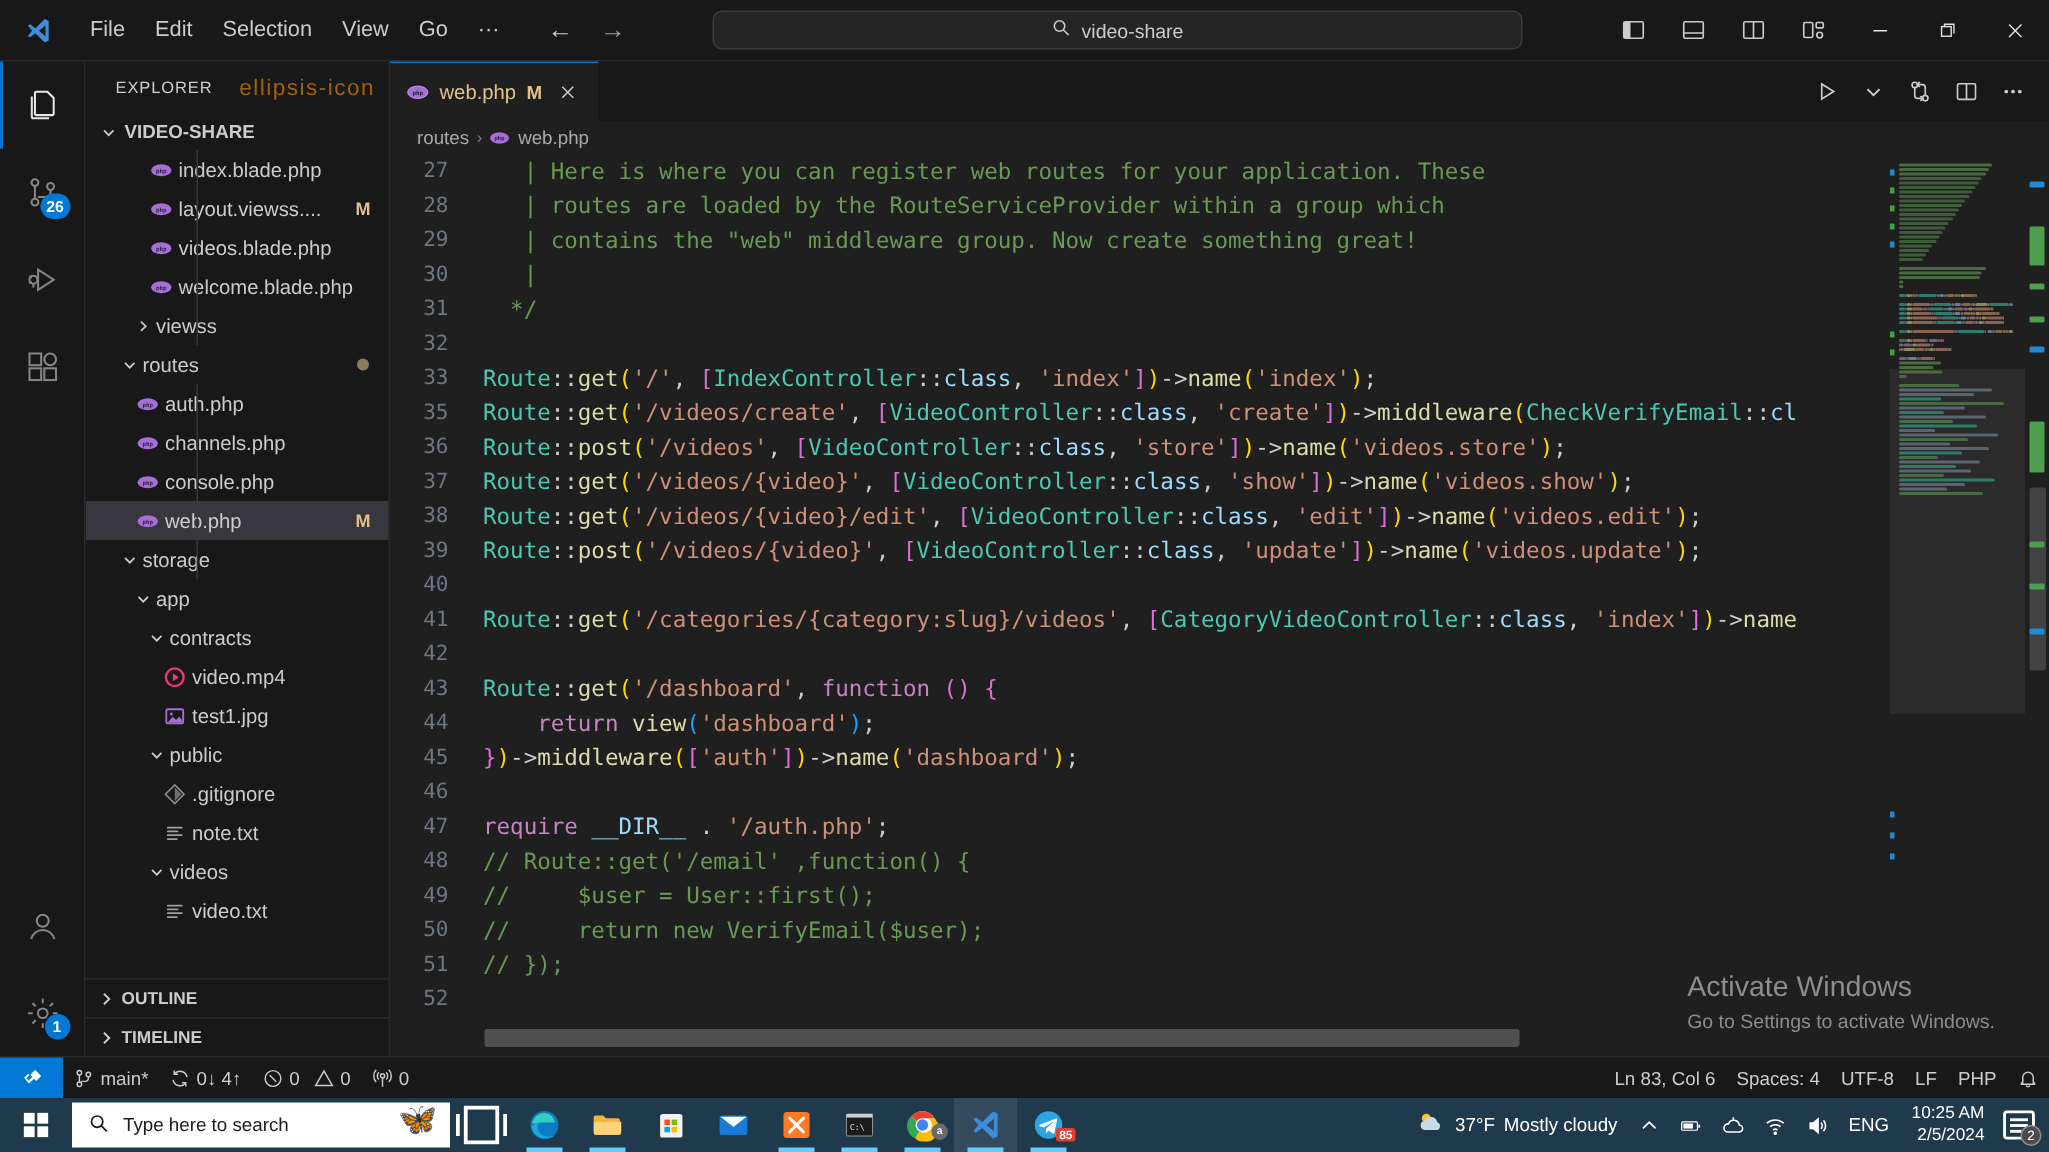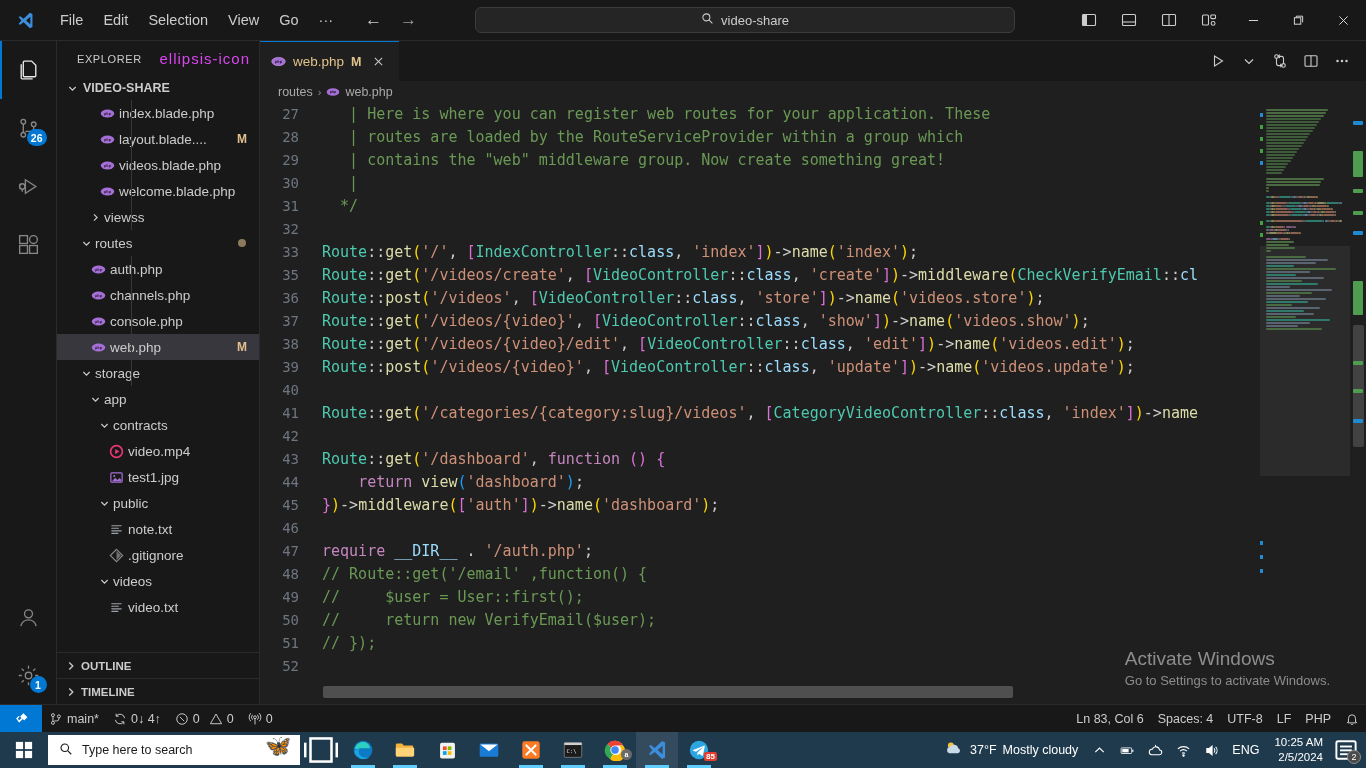--- a/index.html
+++ b/index.html
@@ -75,21 +75,21 @@
   .sidebar {
     position: absolute; top: 41px; left: 57px; width: 203px; height: 663px;
     background: #181818; border-right: 1px solid #2b2b2b;
     display: flex; flex-direction: column;
   }
   .sb-header {
     height: 35px; display: flex; align-items: center; justify-content: space-between;
     padding: 0 9px 0 20px;
   }
   .sb-title { font-size: 11px; letter-spacing: 0.6px; color: #cccccc; }
-  .sb-dots { font-size: 15px; color: #d946ef; cursor: default; letter-spacing: 1px; }
+  .sb-dots { font-size: 15px; color: #a16207; cursor: default; letter-spacing: 1px; }
   .tree-root {
     height: 24px; display: flex; align-items: center; gap: 4px; padding-left: 8px;
     font-size: 12.5px; font-weight: bold; color: #cccccc; cursor: default;
   }
   .tree-scroll { flex: 1; overflow: hidden; position: relative; }
   .row {
     height: 26px; display: flex; align-items: center; cursor: default;
     font-size: 13.5px; color: #cccccc; position: relative; white-space: nowrap;
   }
   .row.selected { background: #37373d; }
@@ -400,21 +400,21 @@
             <span class="rlabel">index.blade.php</span>
           </div>
           <div class="row">
             <span class="ind" style="width:40px"></span>
             <span class="fic">
               <svg viewBox="0 0 16 16">
                 <ellipse cx="8" cy="8" rx="7.2" ry="4.3" fill="#a56fd6"></ellipse>
                 <text x="8" y="9.6" font-size="4.1" fill="#2b1d3a" text-anchor="middle" font-family="monospace" font-weight="bold">php</text>
               </svg>
             </span>
-            <span class="rlabel">layout.blade....</span>
+            <span class="rlabel">layout.viewss....</span>
             <span class="rbadge">M</span>
           </div>
           <div class="row">
             <span class="ind" style="width:40px"></span>
             <span class="fic">
               <svg viewBox="0 0 16 16">
                 <ellipse cx="8" cy="8" rx="7.2" ry="4.3" fill="#a56fd6"></ellipse>
                 <text x="8" y="9.6" font-size="4.1" fill="#2b1d3a" text-anchor="middle" font-family="monospace" font-weight="bold">php</text>
               </svg>
             </span>
@@ -539,42 +539,42 @@
             <span class="rlabel">test1.jpg</span>
           </div>
           <div class="row">
             <span class="ind" style="width:40px"></span>
             <span class="chev">
               <svg viewBox="0 0 10 10" fill="none" stroke="#cccccc" stroke-width="1.3">
                 <polyline points="1.5,3.3 5,6.8 8.5,3.3"></polyline>
               </svg>
             </span>
             <span class="rlabel">public</span>
+          </div>
+          <div class="row">
+            <span class="ind" style="width:49px"></span>
+            <span class="fic">
+              <svg viewBox="0 0 16 16">
+                <path d="M8 1.4 14.6 8 8 14.6 1.4 8z" fill="none" stroke="#8a8a8a" stroke-width="1.2"></path>
+                <path d="M8 3.2 12.8 8 8 12.8z" fill="#6e6e6e"></path>
+              </svg>
+            </span>
+            <span class="rlabel">.gitignore</span>
           </div>
           <div class="row">
             <span class="ind" style="width:49px"></span>
             <span class="fic">
               <svg viewBox="0 0 16 16" stroke="#9aa0a6" stroke-width="1.25" stroke-linecap="round">
                 <line x1="3" y1="4" x2="13" y2="4"></line>
                 <line x1="3" y1="6.7" x2="10" y2="6.7"></line>
                 <line x1="3" y1="9.4" x2="13" y2="9.4"></line>
                 <line x1="3" y1="12.1" x2="9.5" y2="12.1"></line>
               </svg>
             </span>
             <span class="rlabel">note.txt</span>
-          </div>
-          <div class="row">
-            <span class="ind" style="width:49px"></span>
-            <span class="fic">
-              <svg viewBox="0 0 16 16">
-                <path d="M8 1.4 14.6 8 8 14.6 1.4 8z" fill="none" stroke="#8a8a8a" stroke-width="1.2"></path>
-                <path d="M8 3.2 12.8 8 8 12.8z" fill="#6e6e6e"></path>
-              </svg>
-            </span>
-            <span class="rlabel">.gitignore</span>
           </div>
           <div class="row">
             <span class="ind" style="width:40px"></span>
             <span class="chev">
               <svg viewBox="0 0 10 10" fill="none" stroke="#cccccc" stroke-width="1.3">
                 <polyline points="1.5,3.3 5,6.8 8.5,3.3"></polyline>
               </svg>
             </span>
             <span class="rlabel">videos</span>
           </div>

